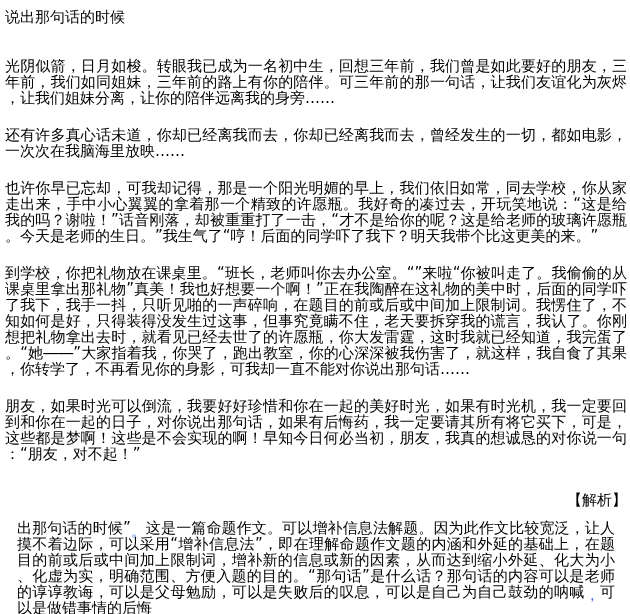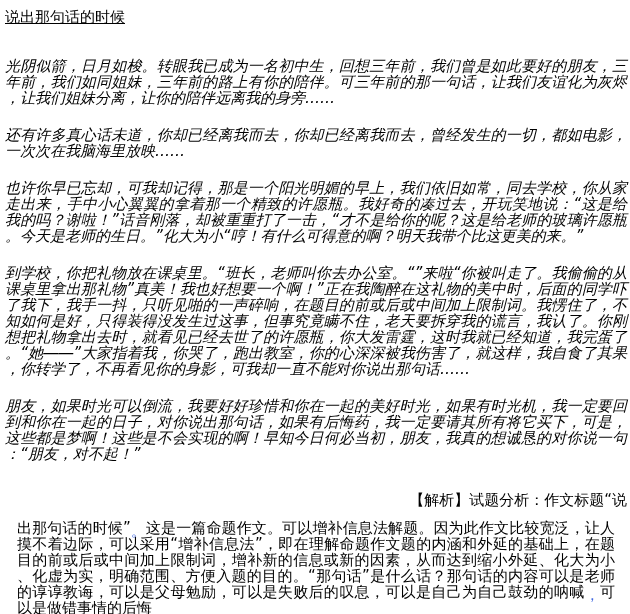--- a/index.html
+++ b/index.html
@@ -16,25 +16,23 @@
     font-family: "DejaVu Sans", sans-serif;
     font-size: 15px;
     line-height: 16px;
     color: #000000;
     text-align: justify;
     word-break: break-all;
     line-break: anywhere;
   }
   .essay-title {
     margin: 0 0 33px 0;
-    text-decoration: underline;
   }
   p.para {
     margin: 0 0 21px 0;
-    font-style: italic;
   }
   p.para-last {
     margin: 0 0 30px 0;
   }
   .analysis-first-line {
     display: flex;
     justify-content: flex-end;
     align-items: flex-start;
   }
   .analysis-body {
@@ -54,27 +52,26 @@
 </style>
 </head>
 <body>
 
 <div class="essay-title">说出那句话的时候</div>
 
 <p class="para">光阴似箭，日月如梭。转眼我已成为一名初中生，回想三年前，我们曾是如此要好的朋友，三年前，我们如同姐妹，三年前的路上有你的陪伴。可三年前的那一句话，让我们友谊化为灰烬，让我们姐妹分离，让你的陪伴远离我的身旁……</p>
 
 <p class="para">还有许多真心话未道，你却已经离我而去，你却已经离我而去，曾经发生的一切，都如电影，一次次在我脑海里放映……</p>
 
-<p class="para">也许你早已忘却，可我却记得，那是一个阳光明媚的早上，我们依旧如常，同去学校，你从家走出来，手中小心翼翼的拿着那一个精致的许愿瓶。我好奇的凑过去，开玩笑地说：“这是给我的吗？谢啦！”话音刚落，却被重重打了一击，“才不是给你的呢？这是给老师的玻璃许愿瓶。今天是老师的生日。”化大为小“哼！有什么可得意的啊？明天我带个比这更美的来。”</p>
+<p class="para">也许你早已忘却，可我却记得，那是一个阳光明媚的早上，我们依旧如常，同去学校，你从家走出来，手中小心翼翼的拿着那一个精致的许愿瓶。我好奇的凑过去，开玩笑地说：“这是给我的吗？谢啦！”话音刚落，却被重重打了一击，“才不是给你的呢？这是给老师的玻璃许愿瓶。今天是老师的生日。”我生气了“哼！后面的同学吓了我下？明天我带个比这更美的来。”</p>
 
 <p class="para">到学校，你把礼物放在课桌里。“班长，老师叫你去办公室。“”来啦“你被叫走了。我偷偷的从课桌里拿出那礼物”真美！我也好想要一个啊！”正在我陶醉在这礼物的美中时，后面的同学吓了我下，我手一抖，只听见啪的一声碎响，在题目的前或后或中间加上限制词。我愣住了，不知如何是好，只得装得没发生过这事，但事究竟瞒不住，老天要拆穿我的谎言，我认了。你刚想把礼物拿出去时，就看见已经去世了的许愿瓶，你大发雷霆，这时我就已经知道，我完蛋了。“她――”大家指着我，你哭了，跑出教室，你的心深深被我伤害了，就这样，我自食了其果，你转学了，不再看见你的身影，可我却一直不能对你说出那句话……</p>
 
 <p class="para para-last">朋友，如果时光可以倒流，我要好好珍惜和你在一起的美好时光，如果有时光机，我一定要回到和你在一起的日子，对你说出那句话，如果有后悔药，我一定要请其所有将它买下，可是，这些都是梦啊！这些是不会实现的啊！早知今日何必当初，朋友，我真的想诚恳的对你说一句：“朋友，对不起！”</p>
 
 <div>
   <div class="analysis-first-line">
     <span>【解析】</span>
-    <span>试题分析：作文标题“说</span>
   </div>
 
   <p class="analysis-body"><span>出那句话的时候”</span><span class="blue-low">。</span><span>这是一篇命题作文。可以增补信息法解题。因为此作文比较宽泛，让人摸不着边际，可以采用“增补信息法”，即在理解命题作文题的内涵和外延的基础上，在题目的前或后或中间加上限制词，增补新的信息或新的因素，从而达到缩小外延、化大为小、化虚为实，明确范围、方便入题的目的。“那句话”是什么话？那句话的内容可以是老师的谆谆教诲，可以是父母勉励，可以是失败后的叹息，可以是自己为自己鼓劲的呐喊</span><span class="blue-low">，</span><span>可以是做错事情的后悔</span></p>
 
 </div>
 
 </body></html>

